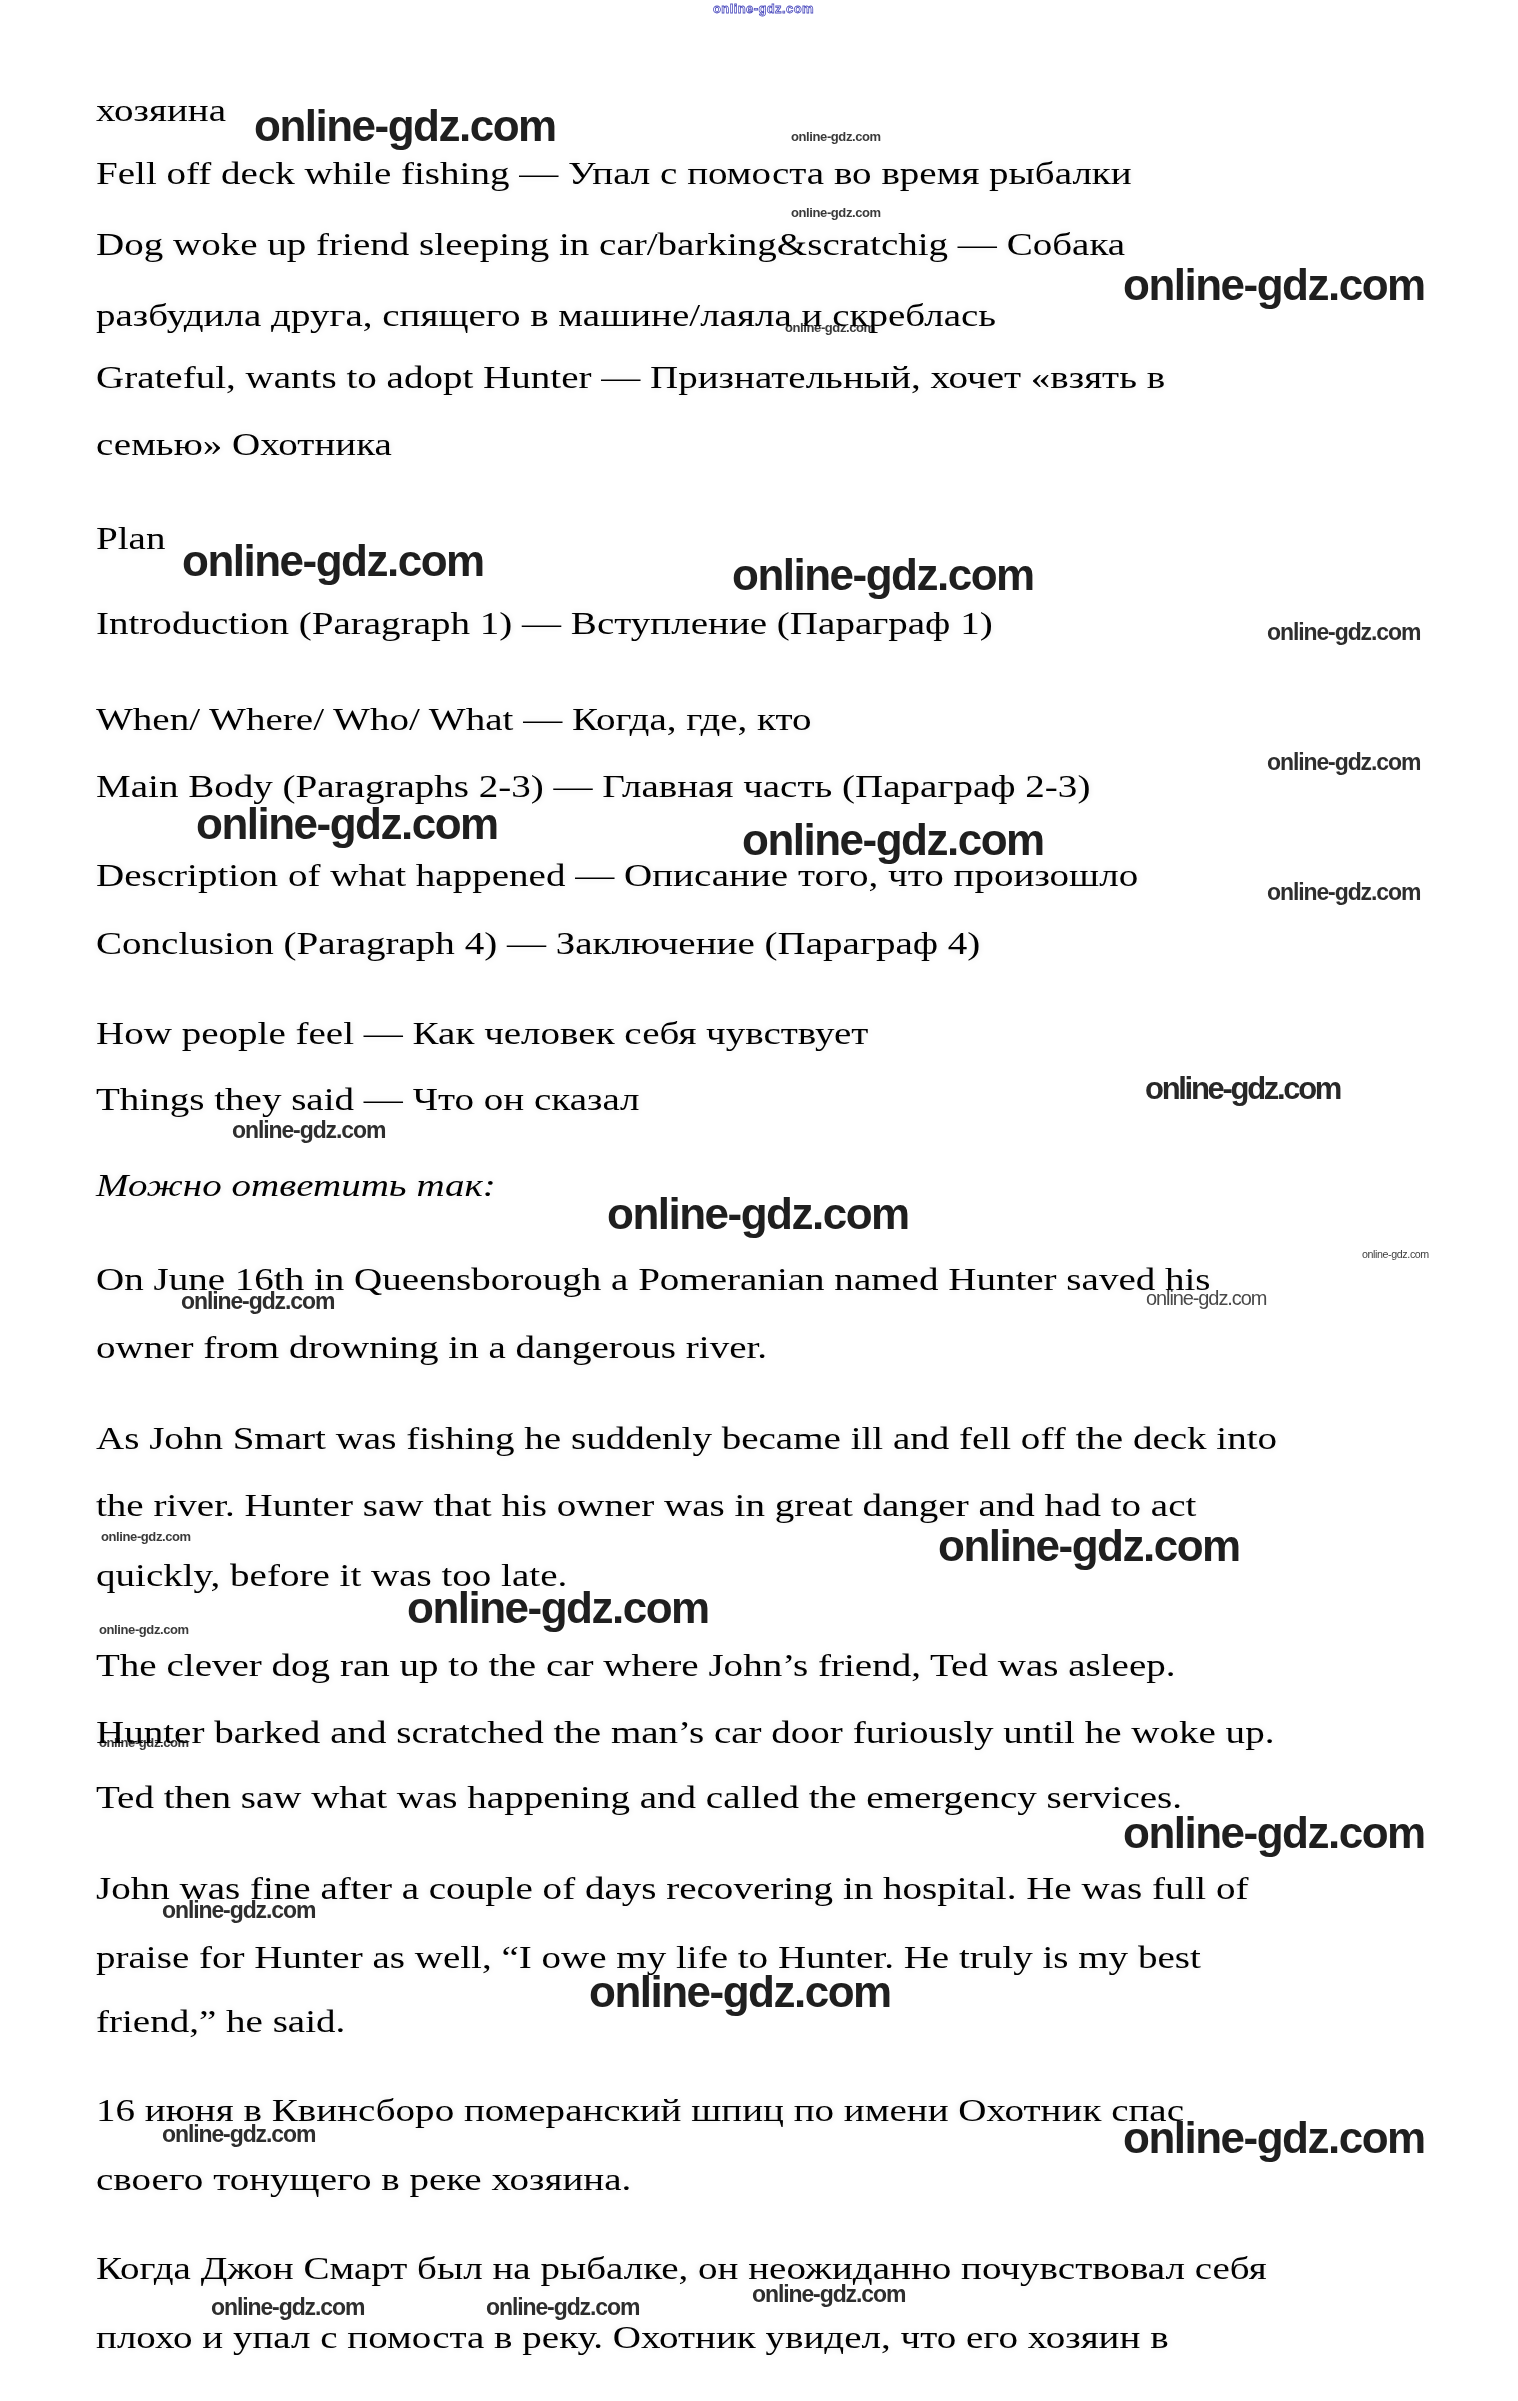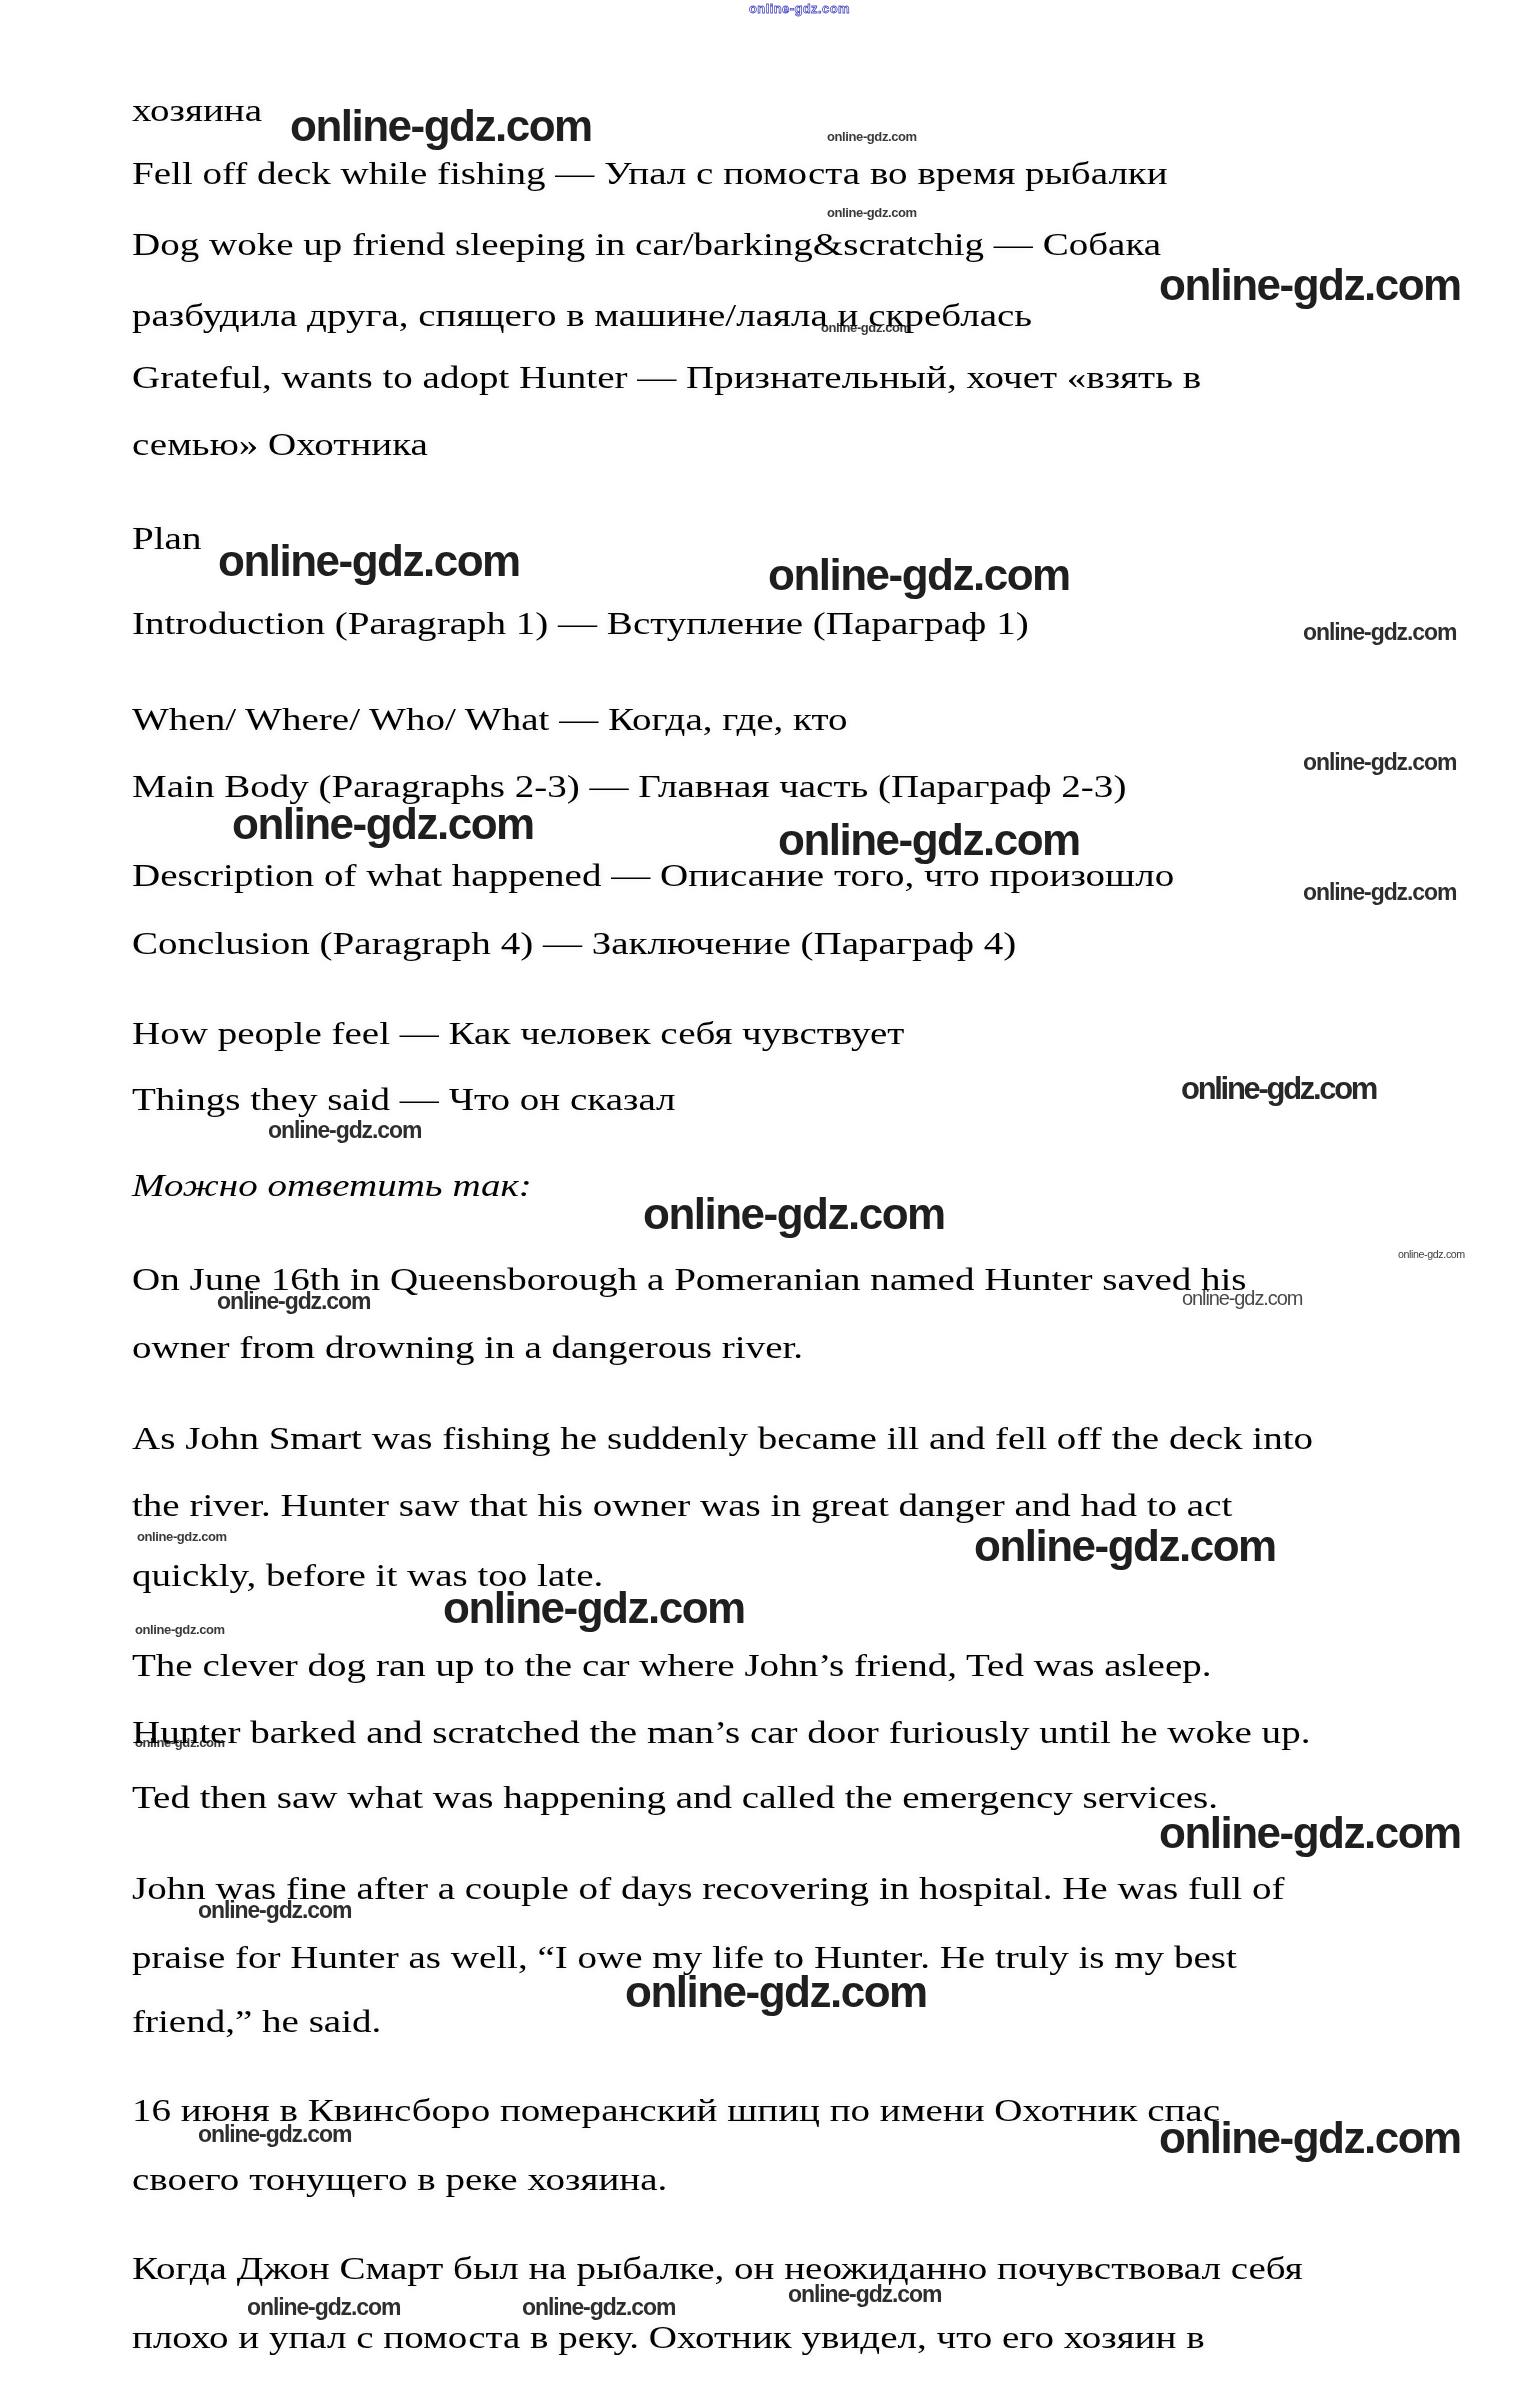--- a/index.html
+++ b/index.html
@@ -7,21 +7,20 @@
     padding: 0;
     background: #ffffff;
   }
   .page {
     position: relative;
     width: 1435px;
     height: 2401px;
     background: #ffffff;
     overflow: hidden;
     font-family: "Liberation Serif", serif;
-    margin-left: 36px;
   }
   
   .line {
     position: absolute;
     font-family: "Liberation Serif", serif;
     font-size: 32px;
     line-height: 1.15;
     color: #000000;
     white-space: nowrap;
     transform: scaleX(1.22);

